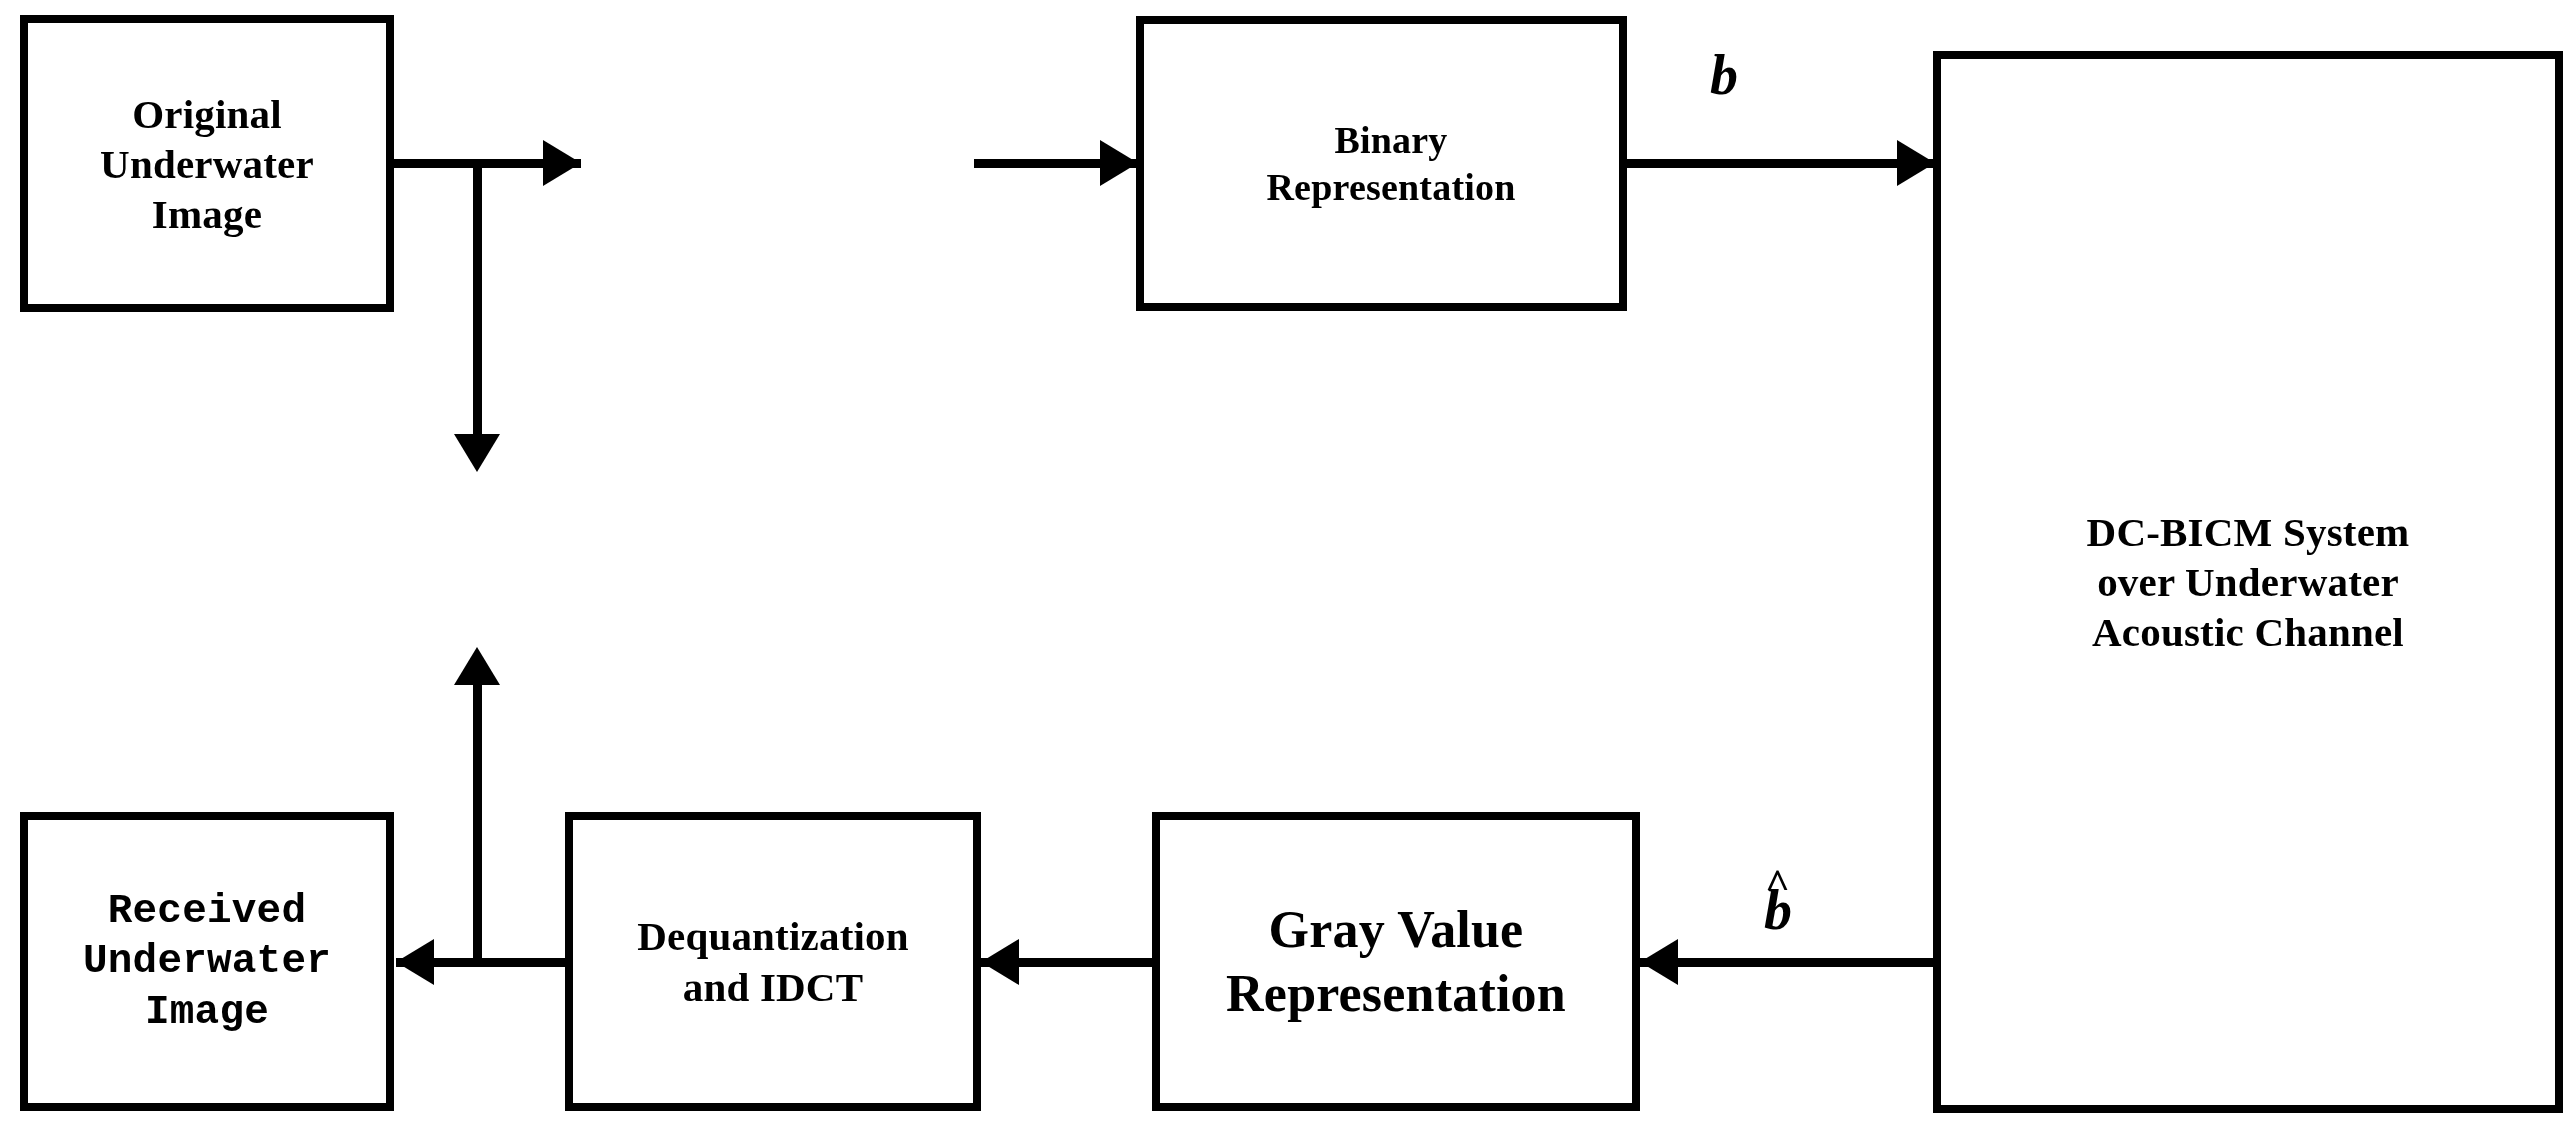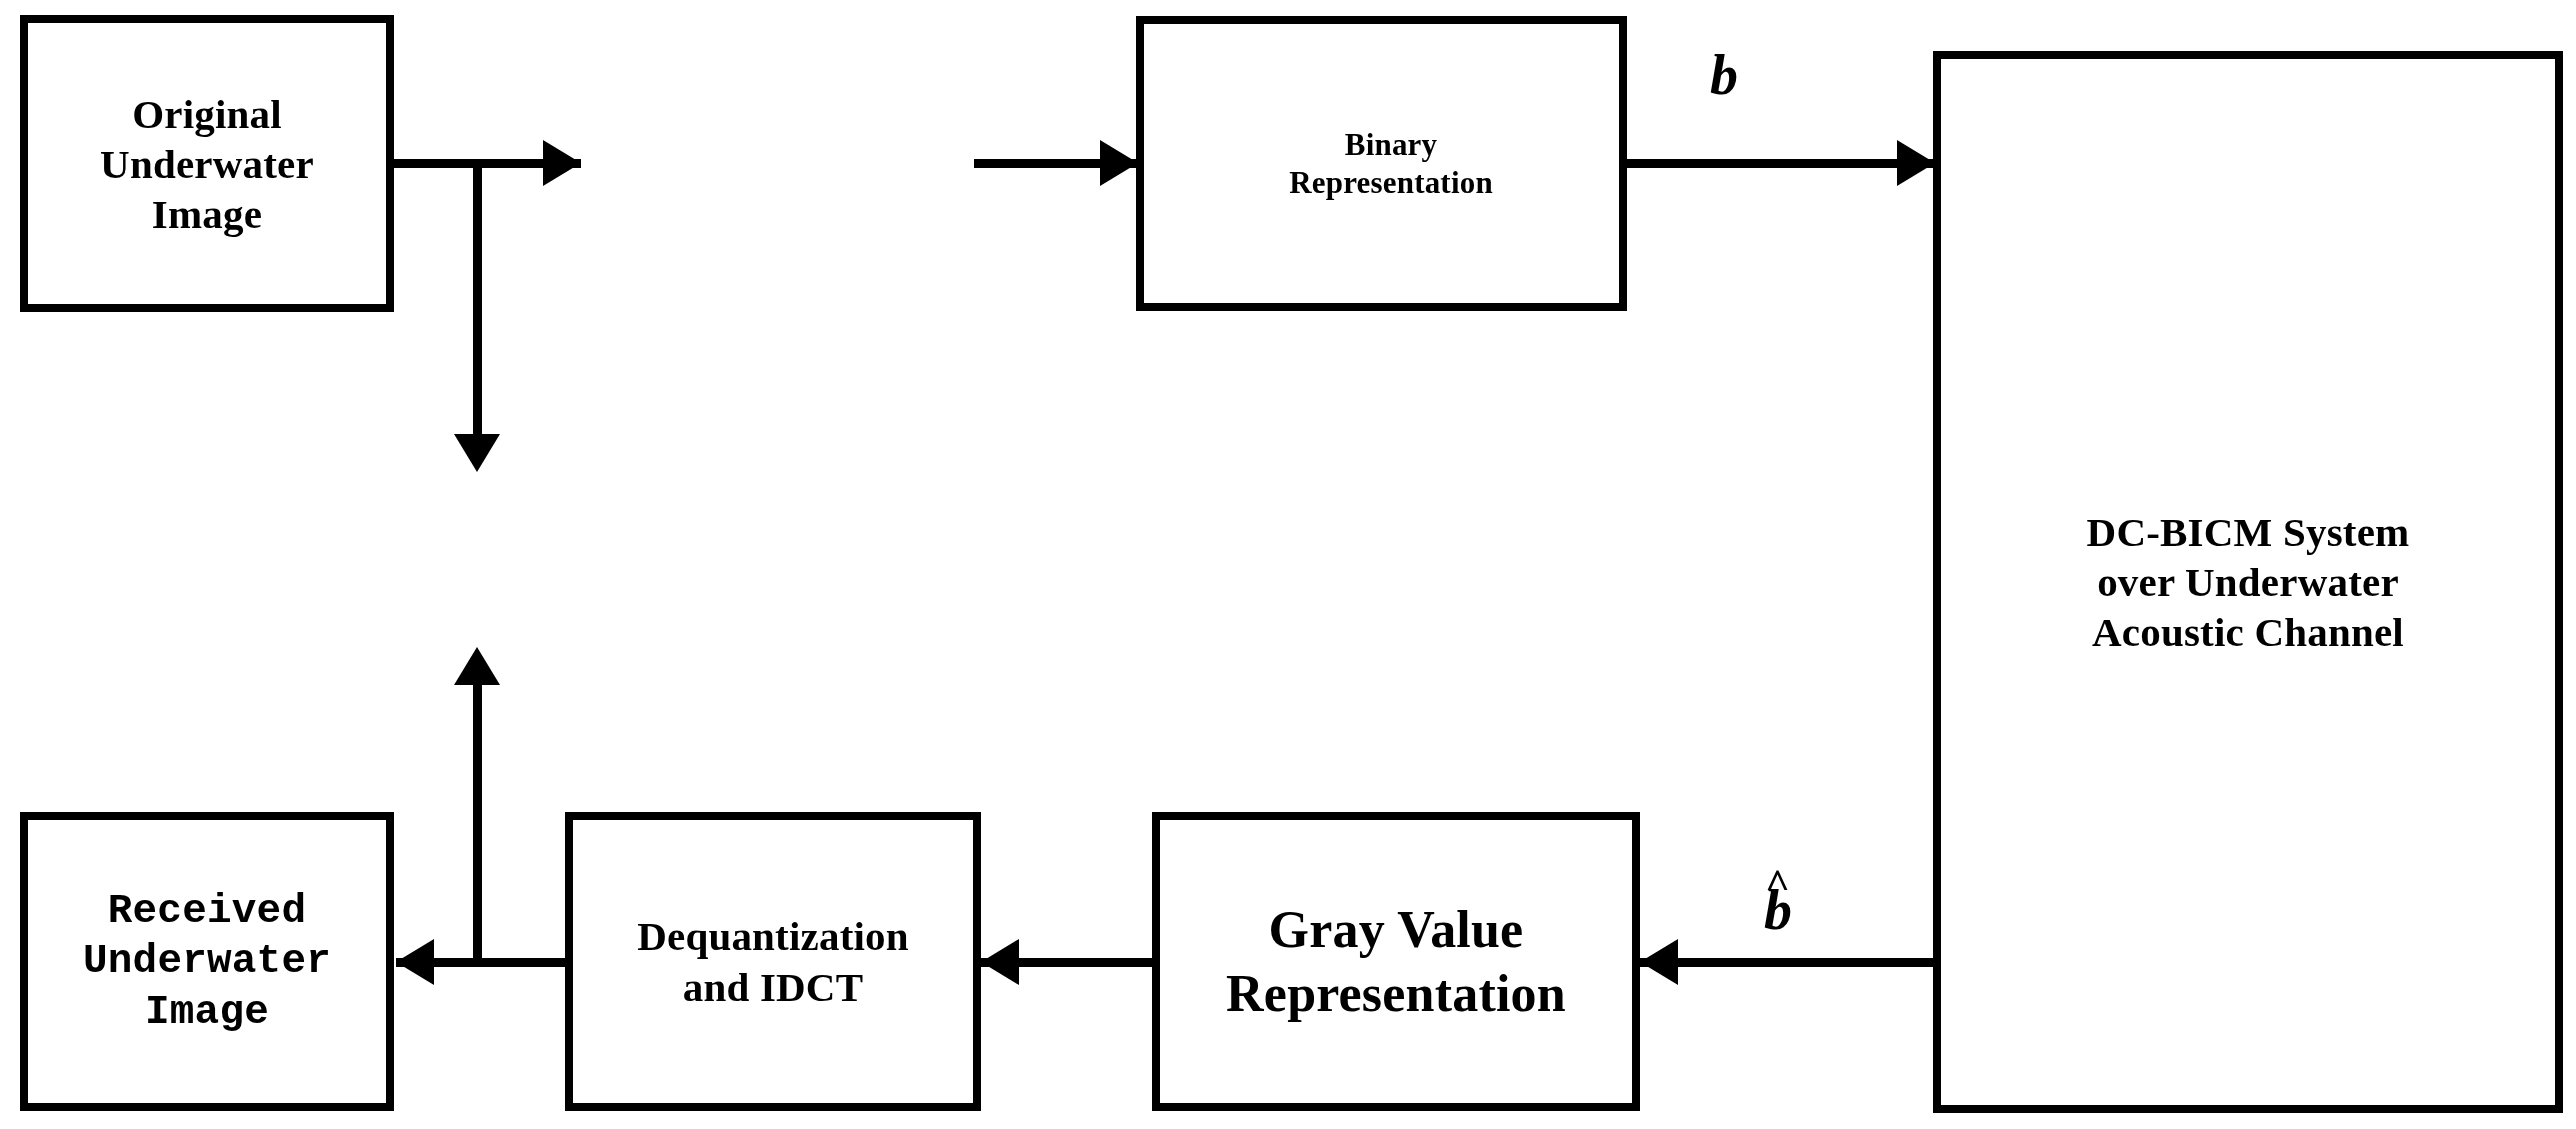--- a/index.html
+++ b/index.html
@@ -32,21 +32,21 @@
     letter-spacing: 0.2px;
   }
   .node .label {
     display: block;
     padding: 0 9px;
     white-space: pre-line;
   }
   
   #node-original-image   { left: 20px;   top: 15.3px;   width: 374px;  height: 297px; font-size: 41px; }
   #node-dct-quant        { left: 581px;  top: 16px;   width: 393px;  height: 295px; font-size: 41px; }
-  #node-binary-rep       { left: 1136px; top: 16px;   width: 491px;  height: 295px; font-size: 31px; padding-left: 19px; }
+  #node-binary-rep       { left: 1136px; top: 16px;   width: 491px;  height: 295px; font-size: 38px; padding-left: 19px; }
   #node-channel          { left: 1933px; top: 51px;   width: 630px;  height: 1062px; font-size: 41px; justify-content: center; }
   #node-psnr             { left: 279px;  top: 474px;  width: 396px;  height: 171px; font-size: 39px; }
   #node-received-image   { left: 20px;   top: 812px;  width: 374px;  height: 299px; font-size: 41px; font-family: Liberation Mono, monospace; }
   #node-dequant-idct     { left: 565px;  top: 812px;  width: 416px;  height: 299px; font-size: 41px; }
   #node-gray-value       { left: 1152px; top: 812px;  width: 488px;  height: 299px; font-size: 52px; }
 
   
   .hline, .vline {
     position: absolute;
     background: #000000;

